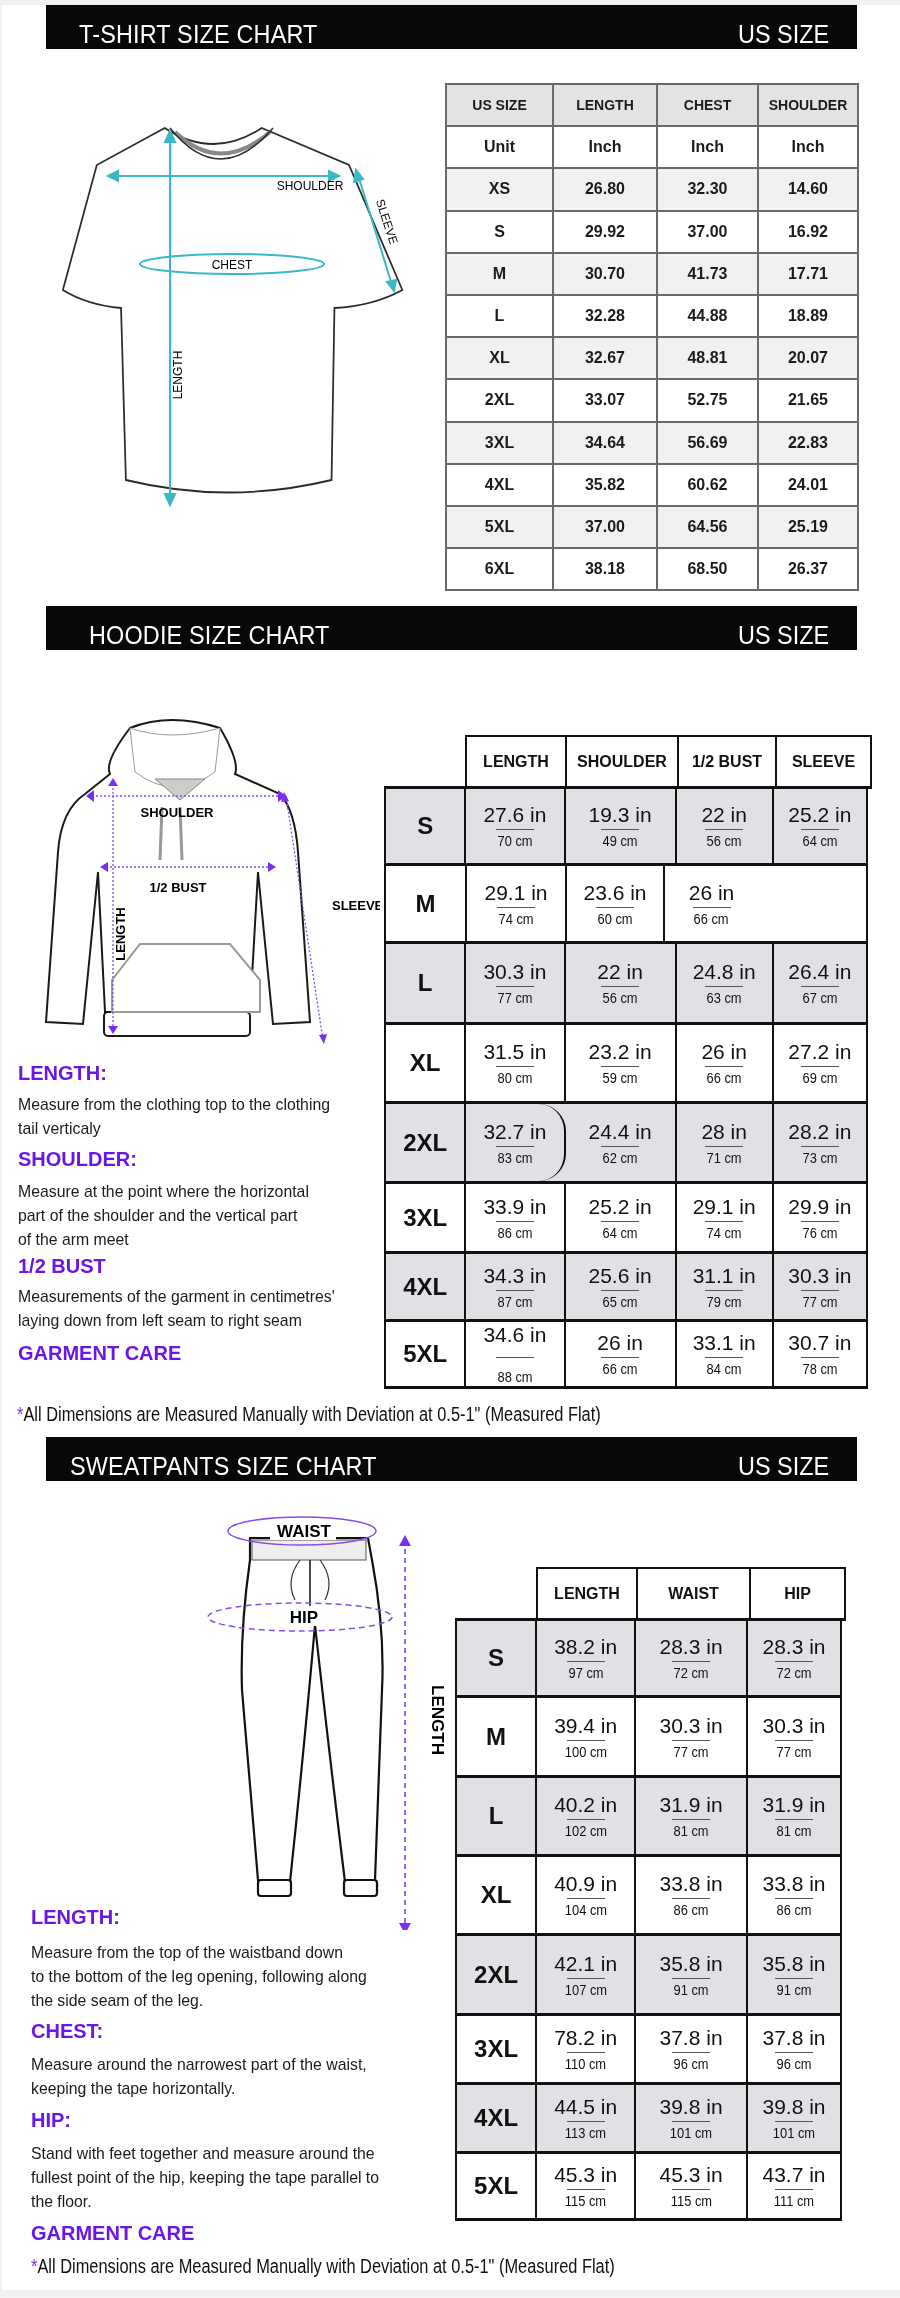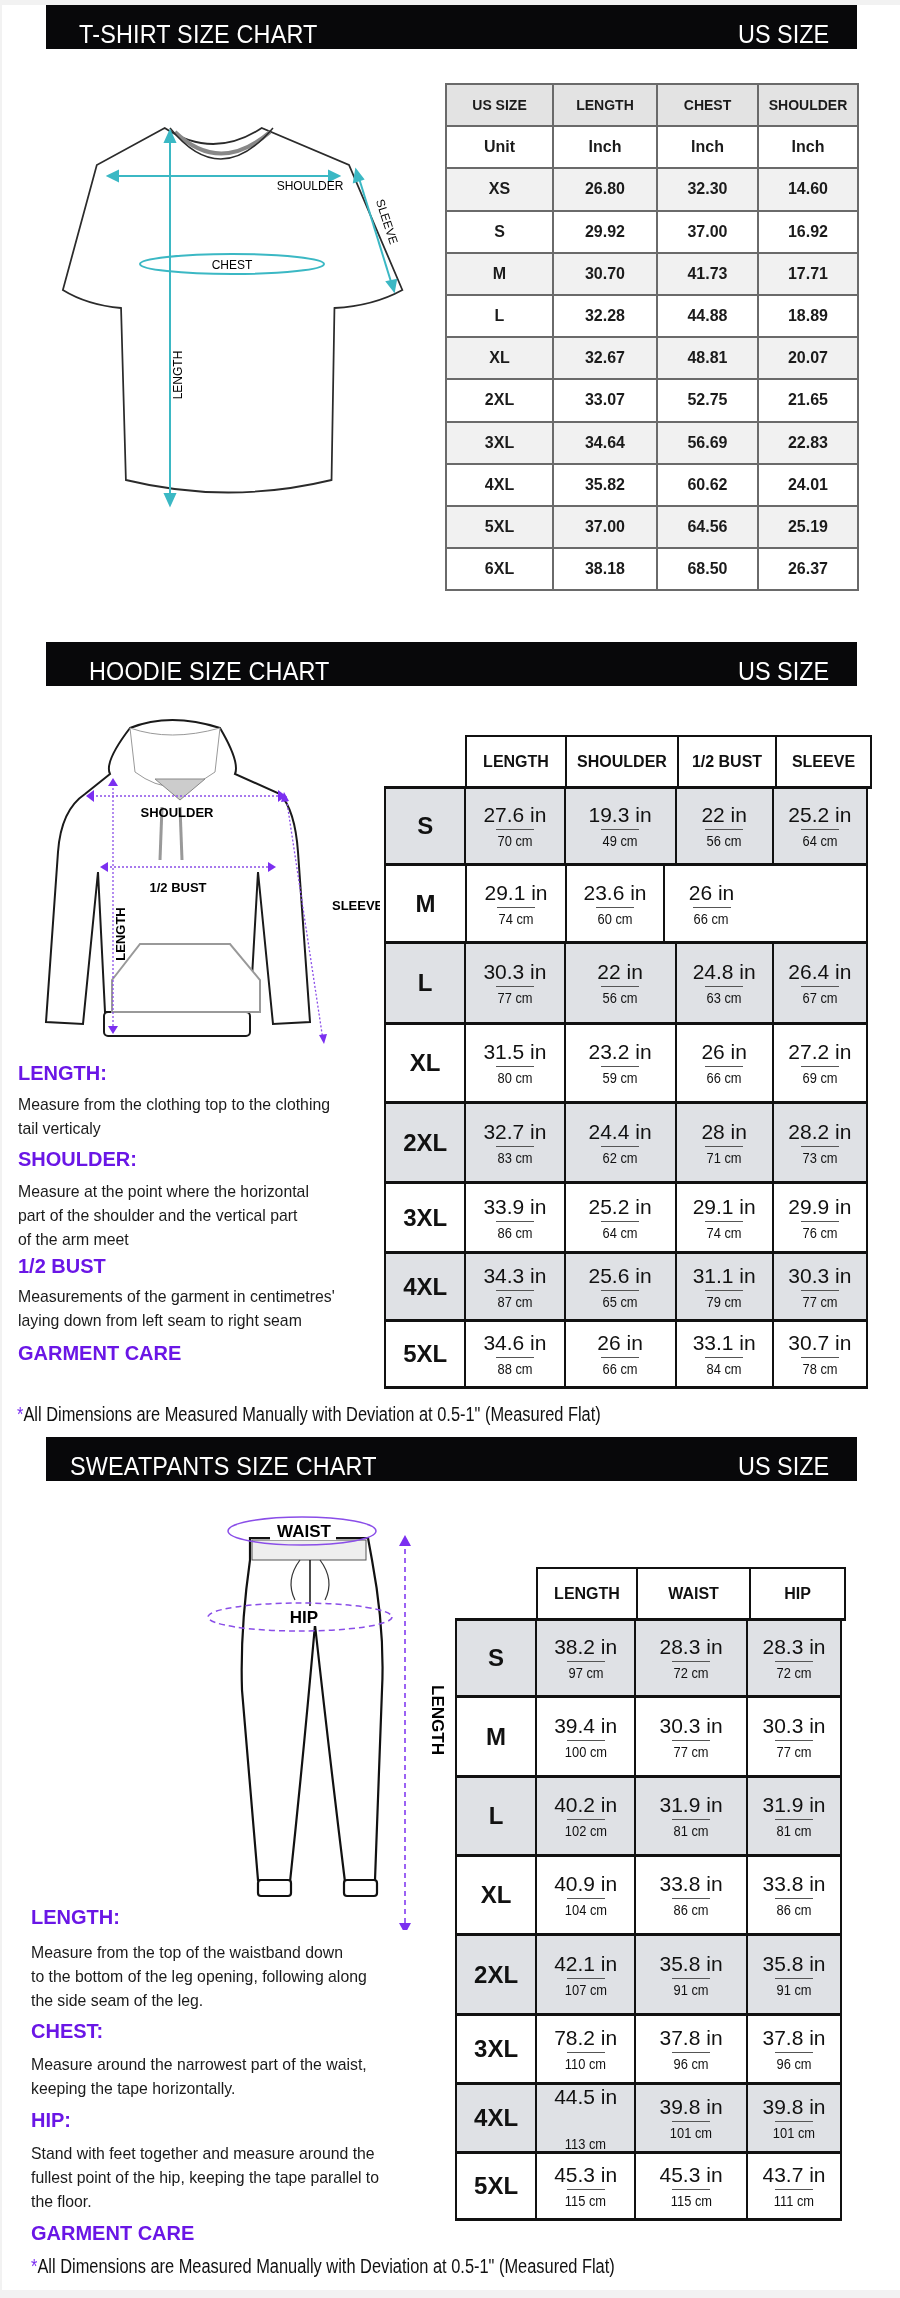--- a/index.html
+++ b/index.html
@@ -154,21 +154,21 @@
       </tr>
   <tr>
         <td>6XL</td>
         <td>38.18</td>
         <td>68.50</td>
         <td>26.37</td>
       </tr>
 </tbody>
   </table>
 
-<div class="bar" style="top:606px;margin-top:36px;">
+<div class="bar" style="top:606px;">
   <span class="title" style="left:43px;">HOODIE SIZE CHART</span>
   <span class="size">US SIZE</span>
 </div>
 
 <svg class="abs" style="left:30px;top:712px;" width="350" height="340" viewBox="0 0 350 340">
   <g fill="#fff" stroke="#1a1a1a" stewidth="2" stroke-width="2">
     <path d="M100 16 Q140 0 190 16 Q210 50 205 62 L250 82 Q265 98 268 140 L280 310 L243 312 L228 160 L220 300 L75 300 L68 160 L53 312 L16 310 L28 140 Q31 98 55 82 L80 62 Q74 50 100 16 Z"></path>
     <rect x="74" y="300" width="146" height="24" rx="4"></rect>
   </g>
   <path d="M100 16 Q140 30 190 16 L185 60 Q145 90 105 60 Z" fill="#fff" stroke="#999" stroke-width="1"></path>
@@ -289,21 +289,21 @@
         <span class="cm">66 cm</span>
       </div>
       <div class="cell" style="width: 93px;">
         <span class="inch">27.2 in</span>
         <span class="rule"></span>
         <span class="cm">69 cm</span>
       </div>
     </div>
     <div class="row shade" style="left: 384px; top: 1104px; height: 80px; width: 484px;">
       <div class="cell szc" style="width: 81px;">2XL</div>
-      <div class="cell" style="width: 100px;">
+      <div class="cell" style="width: 100px; border-radius: 27px;">
         <span class="inch">32.7 in</span>
         <span class="rule"></span>
         <span class="cm">83 cm</span>
       </div>
       <div class="cell" style="width: 112px;">
         <span class="inch">24.4 in</span>
         <span class="rule"></span>
         <span class="cm">62 cm</span>
       </div>
       <div class="cell" style="width: 98px;">
@@ -358,21 +358,21 @@
         <span class="cm">79 cm</span>
       </div>
       <div class="cell" style="width: 93px;">
         <span class="inch">30.3 in</span>
         <span class="rule"></span>
         <span class="cm">77 cm</span>
       </div>
     </div>
     <div class="row plain" style="left: 384px; top: 1322px; height: 67px; width: 484px;">
       <div class="cell szc" style="width: 81px;">5XL</div>
-      <div class="cell" style="width: 100px;">
+      <div class="cell" style="width: 100px; gap: 8px;">
         <span class="inch">34.6 in</span>
         <span class="rule"></span>
         <span class="cm">88 cm</span>
       </div>
       <div class="cell" style="width: 112px;">
         <span class="inch">26 in</span>
         <span class="rule"></span>
         <span class="cm">66 cm</span>
       </div>
       <div class="cell" style="width: 98px; text-align: center;">
@@ -540,21 +540,21 @@
         <span class="cm">96 cm</span>
       </div>
       <div class="cell" style="width: 93px;">
         <span class="inch">37.8 in</span>
         <span class="rule"></span>
         <span class="cm">96 cm</span>
       </div>
     </div>
     <div class="row shade" style="left: 455px; top: 2085px; height: 69px; width: 387px;">
       <div class="cell szc" style="width: 81px;">4XL</div>
-      <div class="cell" style="width: 100px; gap: 11px;">
+      <div class="cell" style="width: 100px;">
         <span class="inch">44.5 in</span>
         <span class="rule"></span>
         <span class="cm">113 cm</span>
       </div>
       <div class="cell" style="width: 113px;">
         <span class="inch">39.8 in</span>
         <span class="rule"></span>
         <span class="cm">101 cm</span>
       </div>
       <div class="cell" style="width: 93px;">

